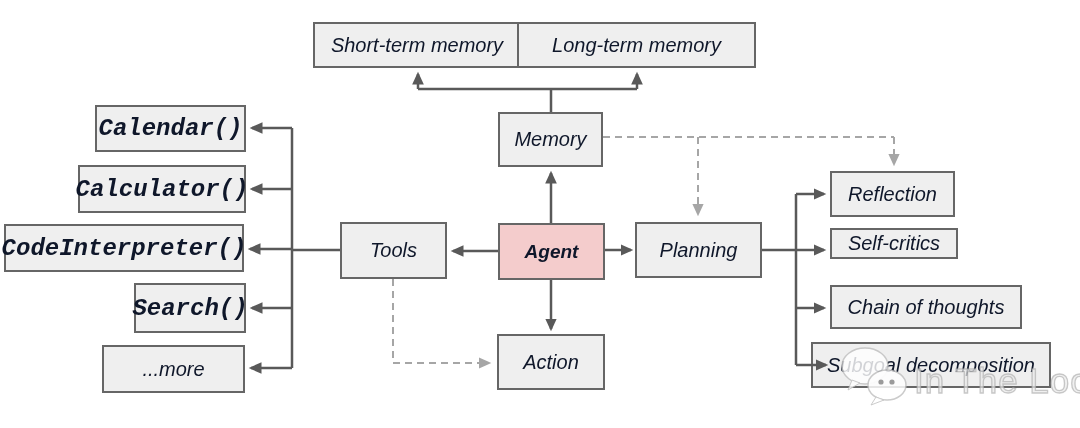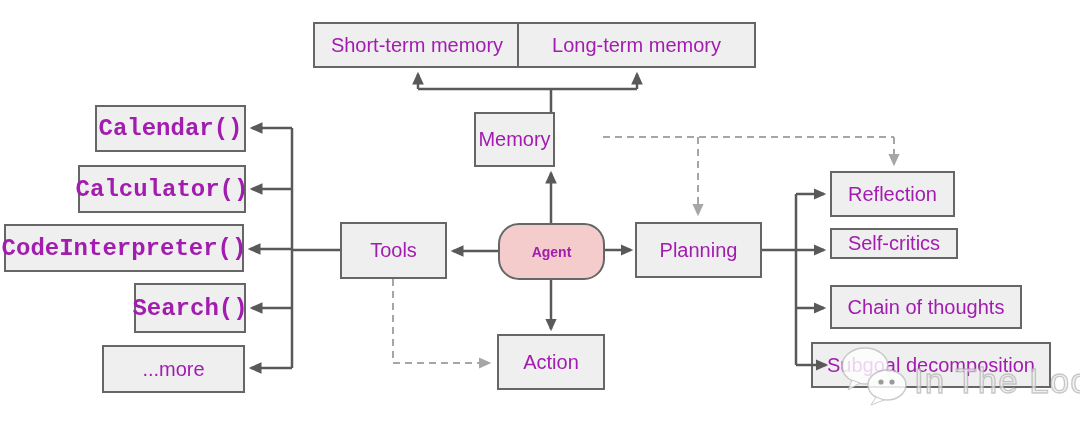--- a/index.html
+++ b/index.html
@@ -5,29 +5,29 @@
   html,body{margin:0;padding:0;background:#ffffff;}
   #canvas{
     position:relative;width:1080px;height:428px;background:#ffffff;
     overflow:hidden;font-family:"Liberation Sans",sans-serif;
   }
   .node{
     position:absolute;box-sizing:border-box;z-index:1;
     background:var(--node-fill,#efefef);
     border:2px solid var(--node-border,#666666);
     display:flex;align-items:center;justify-content:center;
-    font-size:20px;color:#a21caf;white-space:nowrap;
+    font-size:20px;color:#0f172a;white-space:nowrap;font-style:italic;
   }
   .node.mono{
     font-family:"Liberation Mono","DejaVu Sans Mono",monospace;
     font-weight:bold;font-size:24px;
   }
   .node.agent{
     background:var(--agent-fill,#f4cccc);
-    font-weight:bold;font-size:14px;border-radius:21px;
+    font-weight:bold;font-size:19px;
   }
   #wires{position:absolute;left:0;top:0;z-index:2;pointer-events:none;}
   .solid-line{fill:none;stroke:var(--solid,#595959);stroke-width:2.5;}
   .dashed-line{fill:none;stroke:var(--dashed,#a6a6a6);stroke-width:2;stroke-dasharray:7 5;}
   .arrow-solid-head{fill:var(--solid,#595959);}
   .arrow-dashed-head{fill:var(--dashed,#a6a6a6);}
   #watermark{
     position:absolute;left:838px;top:344px;z-index:3;display:flex;align-items:center;
   }
   #watermark-text{
@@ -41,21 +41,21 @@
 </style>
 </head>
 <body>
 
 <div id="canvas">
 
   <div class="node" style="left:313px;top:22px;width:208px;height:46px">Short-term memory</div>
 
   <div class="node" style="left:517px;top:22px;width:239px;height:46px">Long-term memory</div>
 
-  <div class="node" style="left:474px;top:112px;width:81px;height:55px">Memory</div>
+  <div class="node" style="left:498px;top:112px;width:105px;height:55px">Memory</div>
 
   <div class="node agent" style="left:498px;top:223px;width:107px;height:57px">Agent</div>
 
   <div class="node" style="left:340px;top:222px;width:107px;height:57px">Tools</div>
 
   <div class="node" style="left:497px;top:334px;width:108px;height:56px">Action</div>
 
   <div class="node" style="left:635px;top:222px;width:127px;height:56px">Planning</div>
 
   <div class="node mono" style="left:95px;top:105px;width:151px;height:47px">Calendar()</div>

